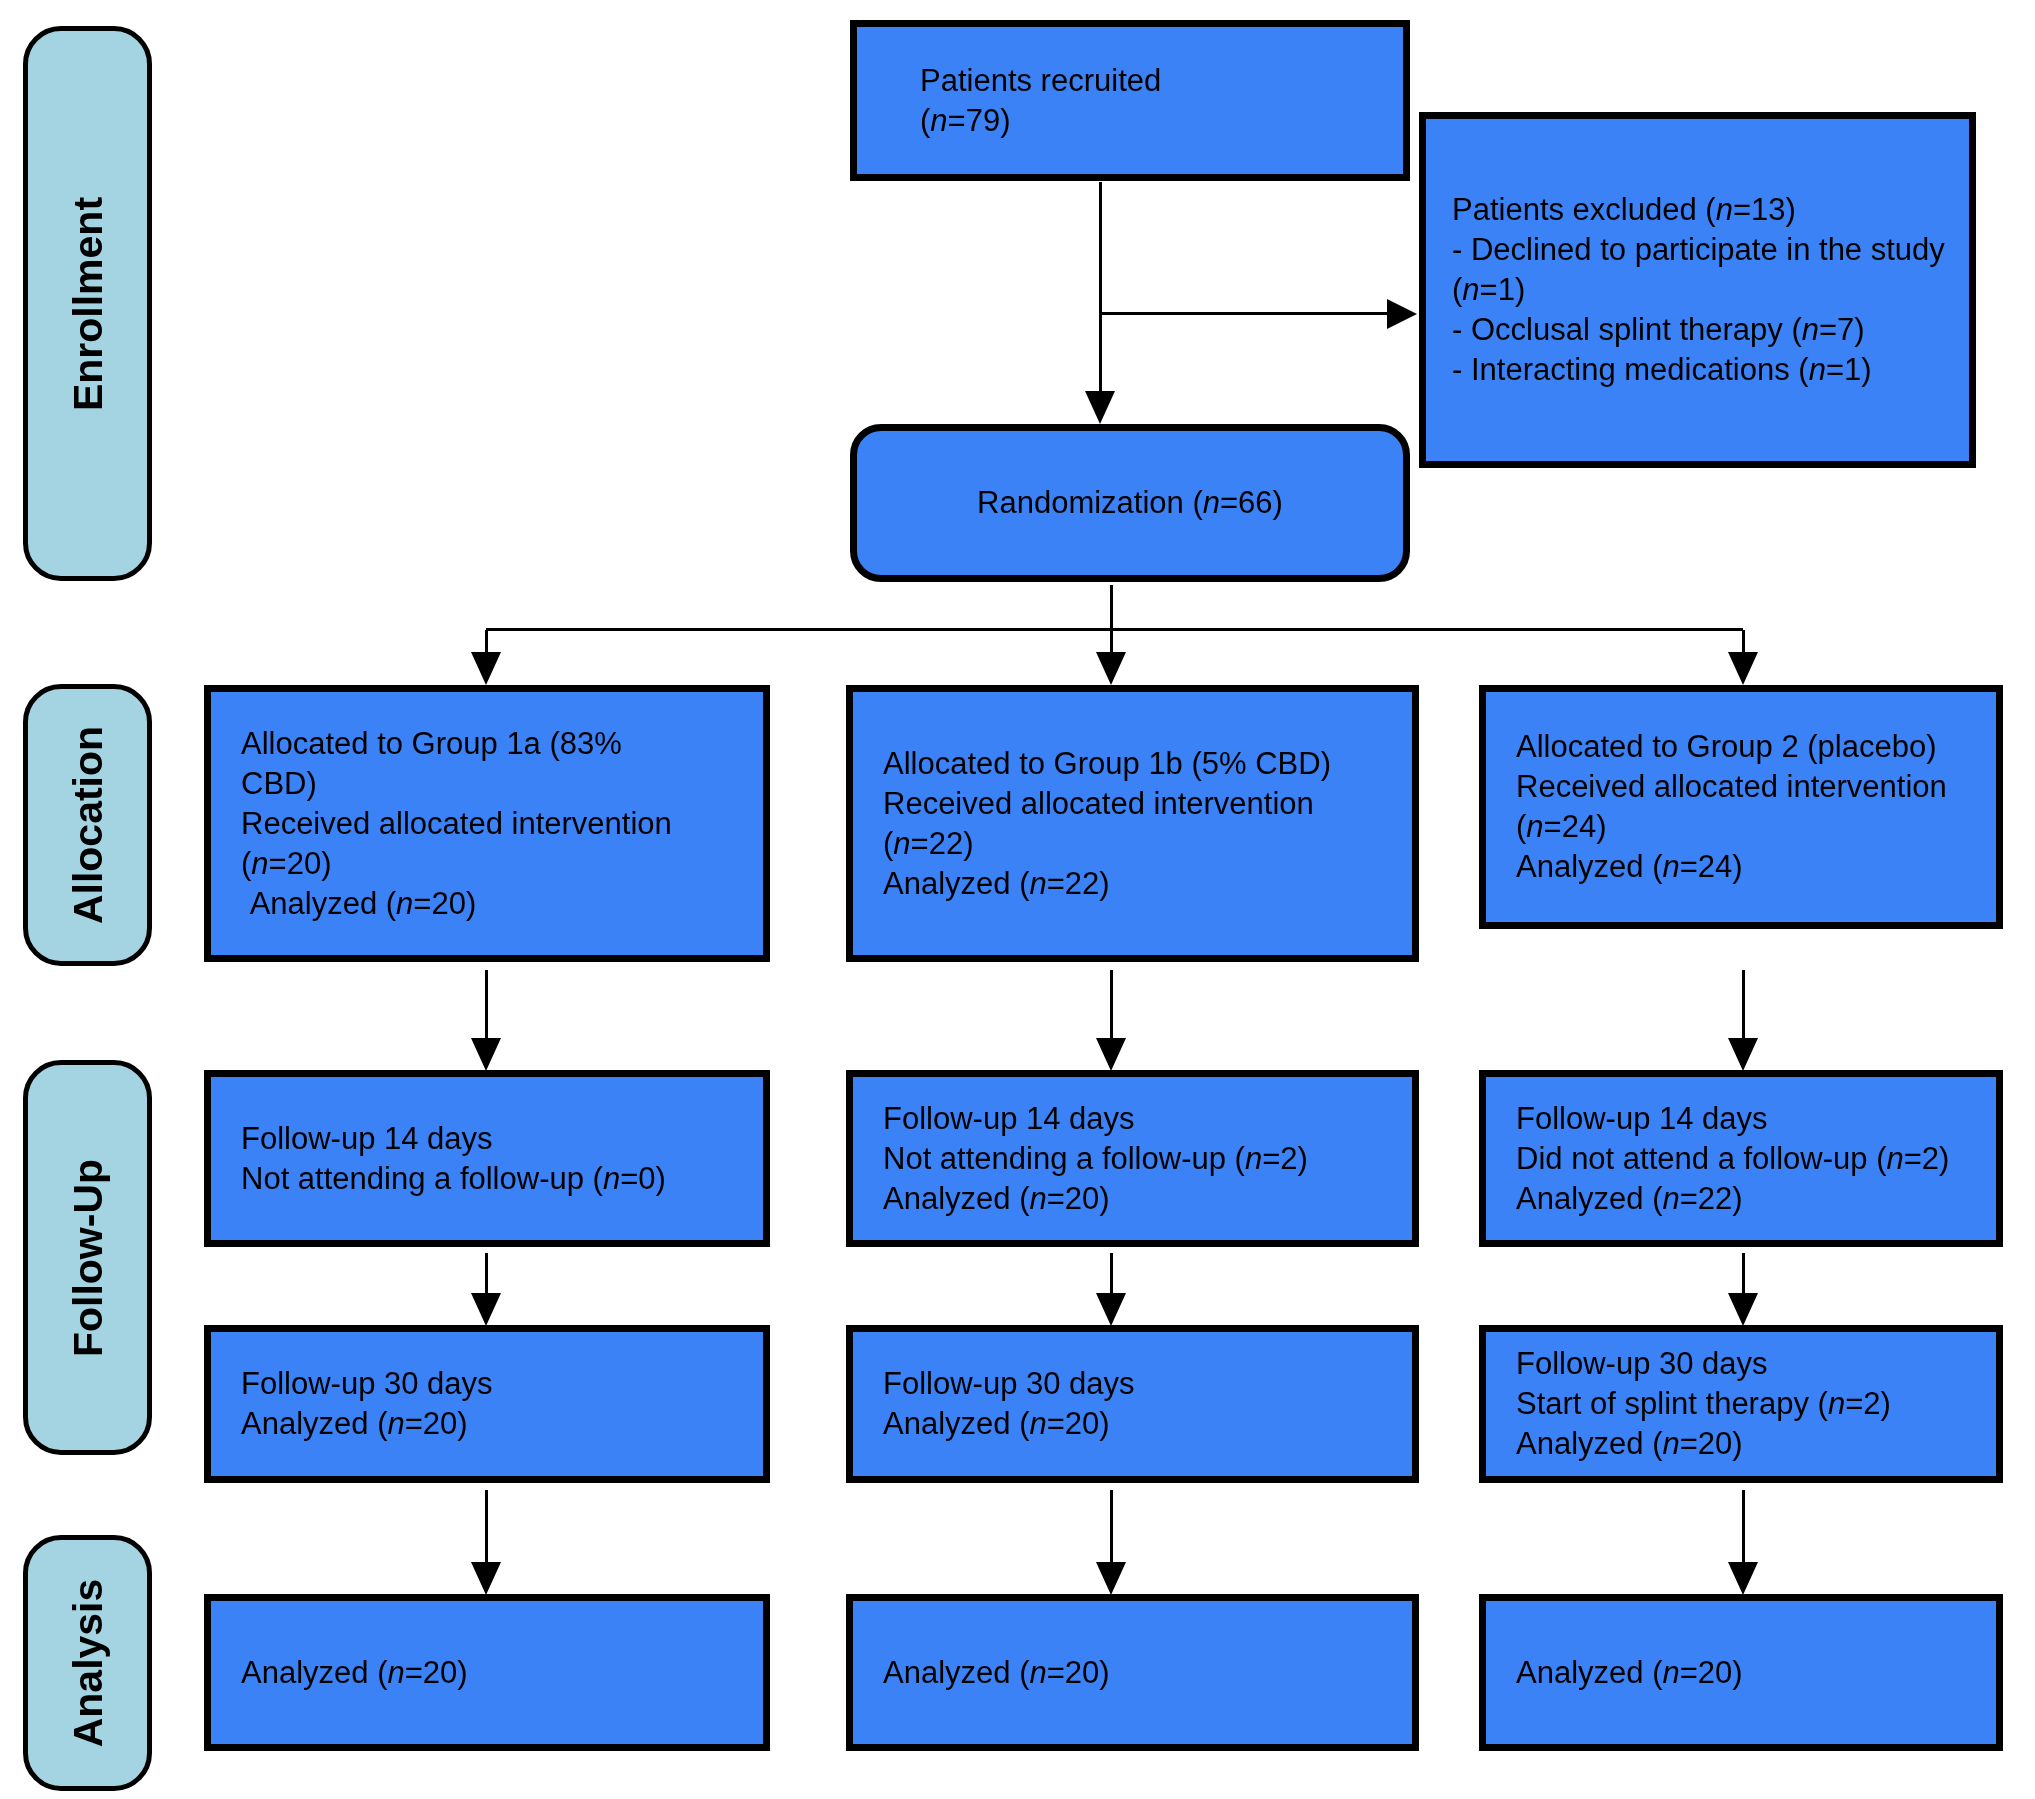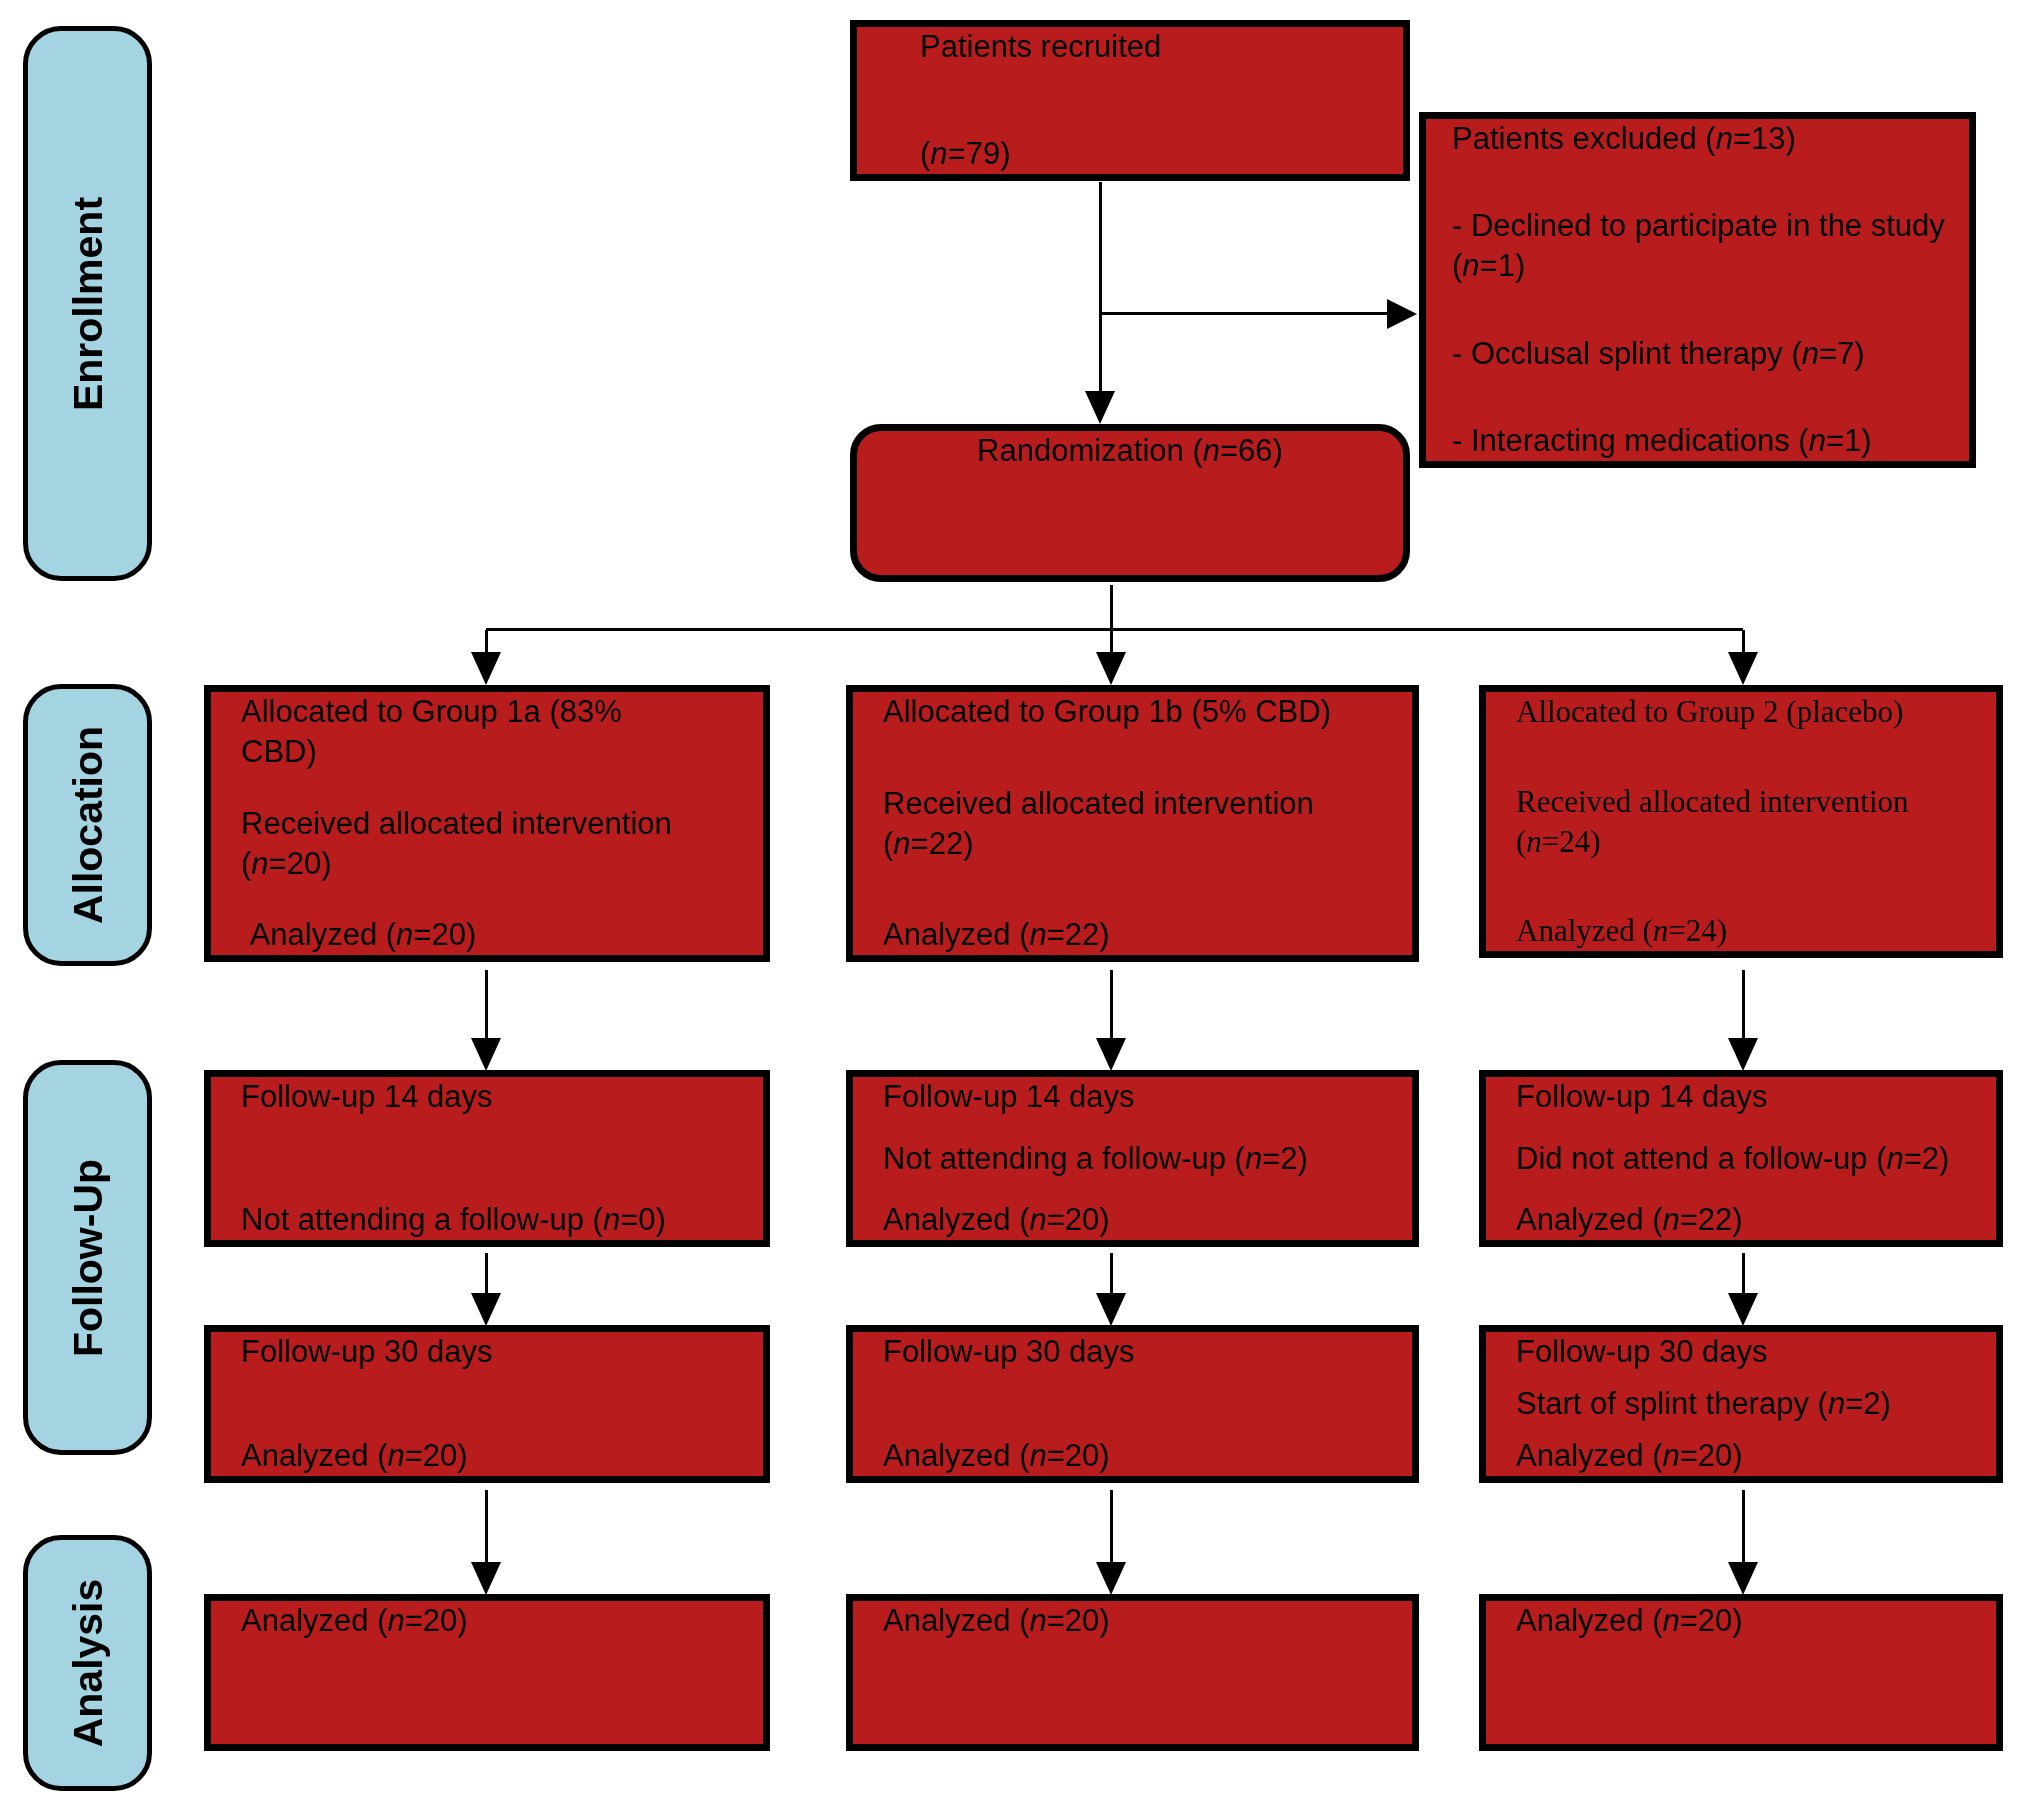--- a/index.html
+++ b/index.html
@@ -17,22 +17,22 @@
     border:5.3px solid #000;border-radius:38px;
     box-sizing:border-box;
   }
   .stage .rot{
     position:absolute;top:50%;left:50%;
     transform:translate(-50%,-50%) rotate(-90deg);
     font-size:41px;font-weight:bold;white-space:nowrap;
   }
   
   .box{
-    position:absolute;background:#b91c1c;border:7.2px solid #000;
-    box-sizing:border-box;display:flex;flex-direction:column;justify-content:space-between;
+    position:absolute;background:#3b82f6;border:7.2px solid #000;
+    box-sizing:border-box;display:flex;flex-direction:column;justify-content:center;
     font-size:31px;line-height:40px;
   }
   .box .line{white-space:pre-wrap;}
   .center .line{text-align:center;}
   
   .vline{position:absolute;width:3.3px;background:#000;}
   .hline{position:absolute;height:3.3px;background:#000;}
   .arrow-down{position:absolute;width:0;height:0;
     border-left:15px solid transparent;border-right:15px solid transparent;
     border-top:33px solid #000;}
@@ -78,21 +78,21 @@
   <div class="box" style="left:204px;top:685px;width:566px;height:277px;padding-left:30px;padding-right:59px;">
     <div class="line mathn">Allocated to Group 1a (83% CBD)</div>
     <div class="line mathn">Received allocated intervention (<i>n</i>=20)</div>
     <div class="line mathn"> Analyzed (<i>n</i>=20)</div>
   </div>
   <div class="box" style="left:846px;top:685px;width:573px;height:277px;padding-left:30px;">
     <div class="line mathn">Allocated to Group 1b (5% CBD)</div>
     <div class="line mathn">Received allocated intervention (<i>n</i>=22)</div>
     <div class="line mathn">Analyzed (<i>n</i>=22)</div>
   </div>
-  <div class="box" style="left:1479px;top:685px;width:524px;height:273px;padding-left:30px;padding-right:12px;font-family:Liberation Serif, serif;">
+  <div class="box" style="left:1479px;top:685px;width:524px;height:244px;padding-left:30px;padding-right:12px;">
     <div class="line mathn">Allocated to Group 2 (placebo)</div>
     <div class="line mathn">Received allocated intervention (<i>n</i>=24)</div>
     <div class="line mathn">Analyzed (<i>n</i>=24)</div>
   </div>
 
   <div class="box" style="left:204px;top:1070px;width:566px;height:177px;padding-left:30px;padding-right:10px;">
     <div class="line mathn">Follow-up 14 days</div>
     <div class="line mathn">Not attending a follow-up (<i>n</i>=0)</div>
   </div>
   <div class="box" style="left:846px;top:1070px;width:573px;height:177px;padding-left:30px;padding-right:10px;">

